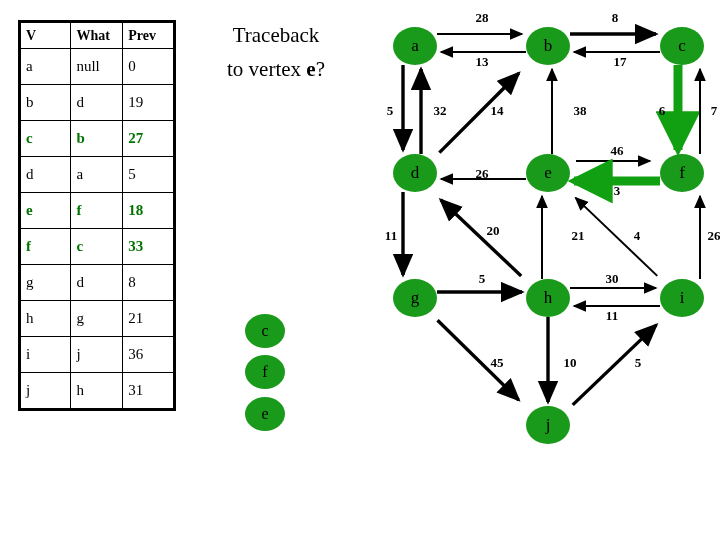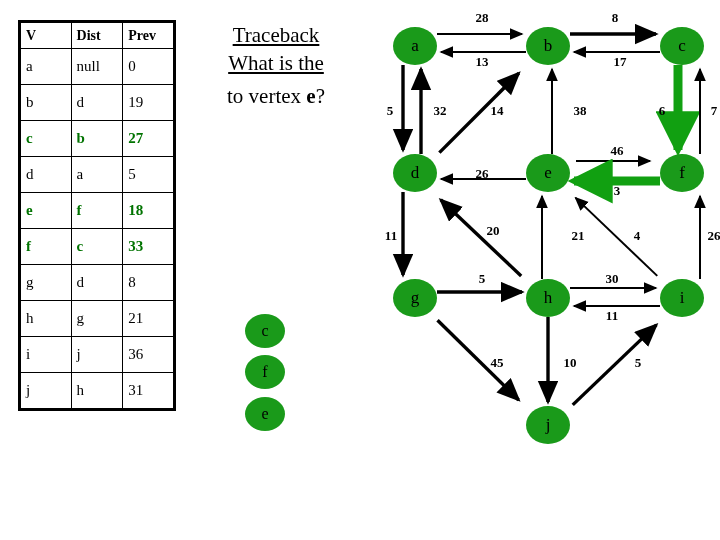--- a/index.html
+++ b/index.html
@@ -53,21 +53,21 @@
   #question {
     position: absolute;
     left: 190px;
     top: 22px;
     width: 172px;
     text-align: center;
     font-size: 21px;
     line-height: 1.32;
     color: #000000;
   }
-  #question .q-line { display: block; text-decoration: underline; }
+  #question .q-line { display: block; }
   #question .q-last { display: block; margin-top: 6px; }
   #question b { font-weight: bold; }
 
   
   .chain-node {
     position: absolute;
     width: 40px;
     height: 34px;
     border-radius: 50%;
     background: #1a9a1a;
@@ -107,21 +107,21 @@
 
 <table id="trace-table">
   <colgroup>
     <col class="col-v">
       <col class="col-prev">
       <col class="col-dist">
   </colgroup>
   <thead>
     <tr>
       <th>V</th>
-      <th>Dist</th>
+      <th>What</th>
       <th>Prev</th>
     </tr>
   </thead>
   <tbody id="table-body">
       <tr>
         <td>a</td>
         <td>null</td>
         <td>0</td>
       </tr>
       <tr>
@@ -167,21 +167,20 @@
       <tr>
         <td>j</td>
         <td>h</td>
         <td>31</td>
       </tr>
     </tbody>
 </table>
 
 <div id="question">
   <span class="q-line">Traceback</span>
-  <span class="q-line">What is the</span>
   <span class="q-last"><span>to vertex </span><b>e</b><span>?</span></span>
 </div>
 
 <div class="chain-node" style="left:245px; top:314px;">c</div>
 <div class="chain-node" style="left:245px; top:355px;">f</div>
 <div class="chain-node" style="left:245px; top:397px;">e</div>
 
 <svg id="graph" viewBox="0 0 720 540">
   <defs>
     <marker id="ah-black" markerWidth="7" markerHeight="7" refX="6.2" refY="3" orient="auto" markerUnits="strokeWidth">

